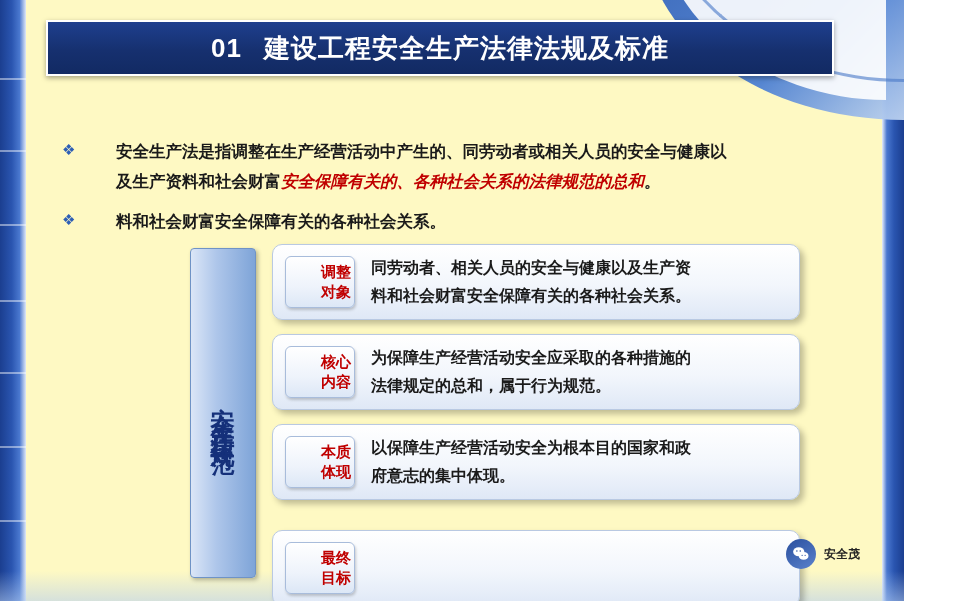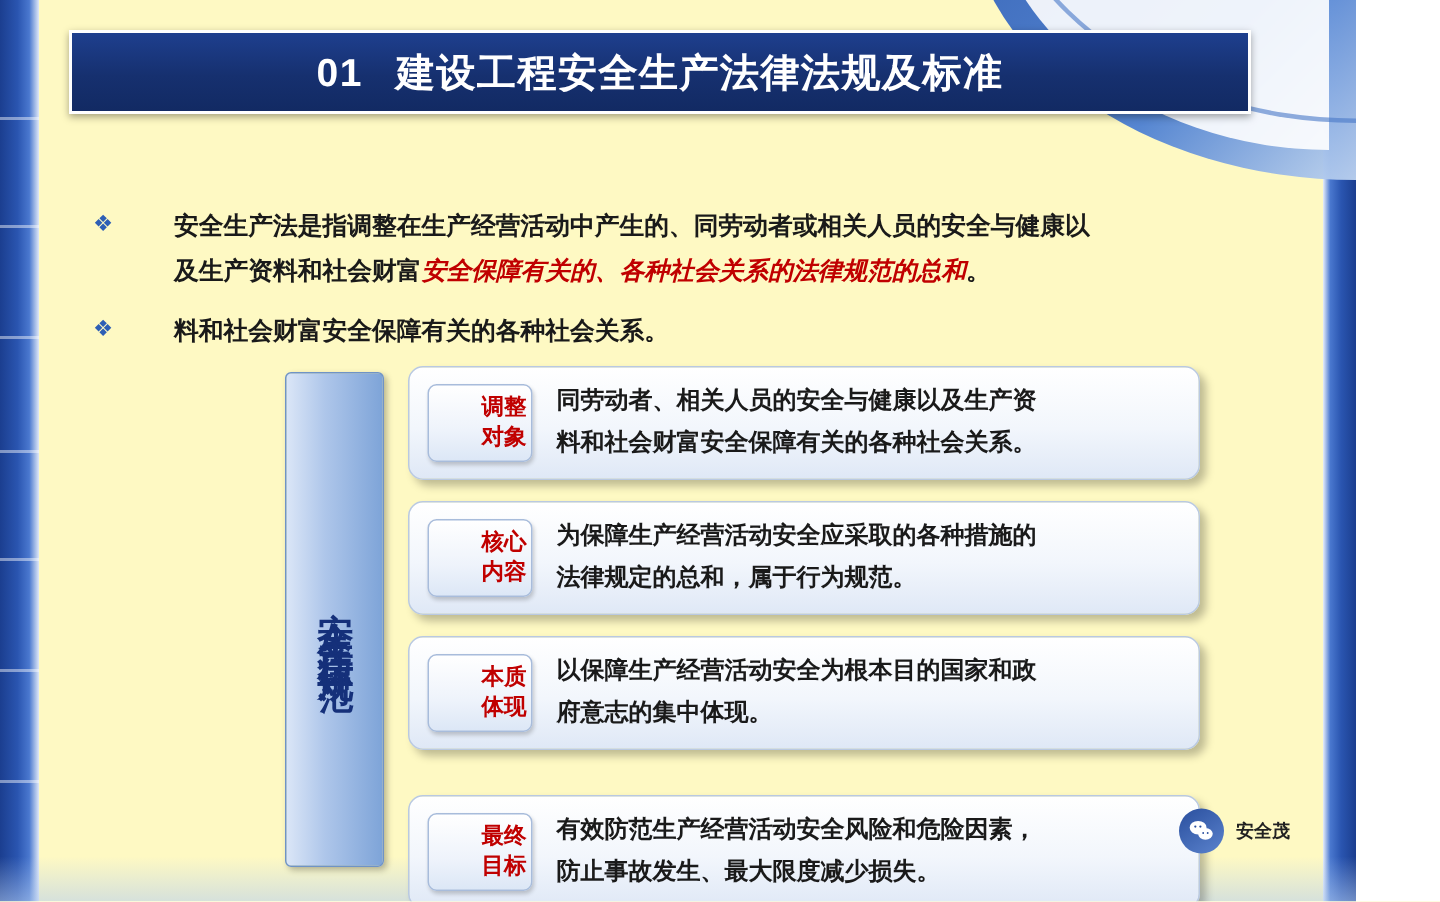--- a/index.html
+++ b/index.html
@@ -218,24 +218,20 @@
       <div class="row-desc">
         <div>为保障生产经营活动安全应采取的各种措施的</div>
         <div>法律规定的总和，属于行为规范。</div>
       </div>
     </div>
 
     <div class="row row-3">
       <div class="tag">
         <div>最终</div>
         <div>目标</div>
-      </div>
-      <div class="row-desc">
-        <div>有效防范生产经营活动安全风险和危险因素，</div>
-        <div>防止事故发生、最大限度减少损失。</div>
       </div>
     </div>
 
   </div>
 
   <div class="footer-logo">
     <div class="logo-circle">
       <svg viewBox="0 0 24 24" aria-hidden="true">
         <ellipse cx="9" cy="9" rx="7.5" ry="6" fill="#ffffff"></ellipse>
         <circle cx="6.5" cy="8" r="1" fill="#2a4f9e"></circle>

